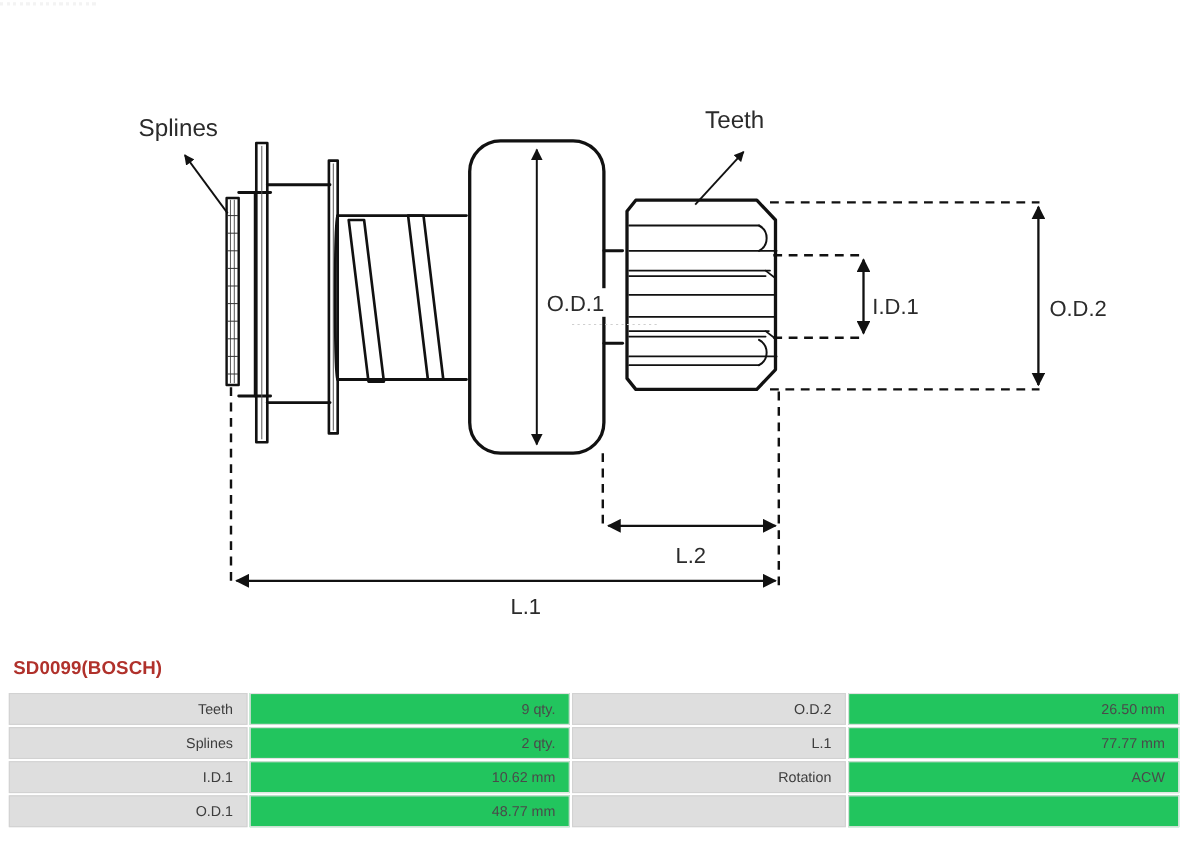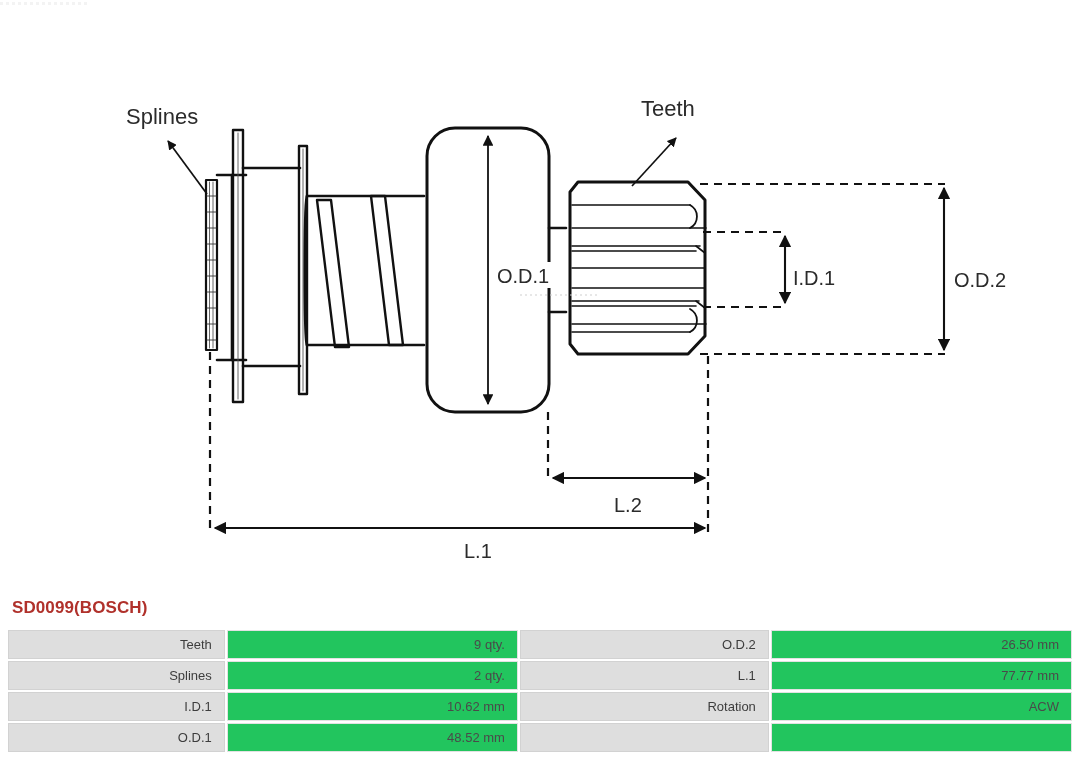--- a/index.html
+++ b/index.html
@@ -259,20 +259,20 @@
         <td>77.77 mm</td>
       </tr>
       <tr>
         <td class="k">I.D.1</td>
         <td>10.62 mm</td>
         <td class="k">Rotation</td>
         <td>ACW</td>
       </tr>
       <tr>
         <td class="k">O.D.1</td>
-        <td>48.52 mm</td>
+        <td>48.77 mm</td>
         <td class="k"></td>
         <td></td>
       </tr>
     </tbody>
   </table>
 
 </div>
 
 </body></html>

